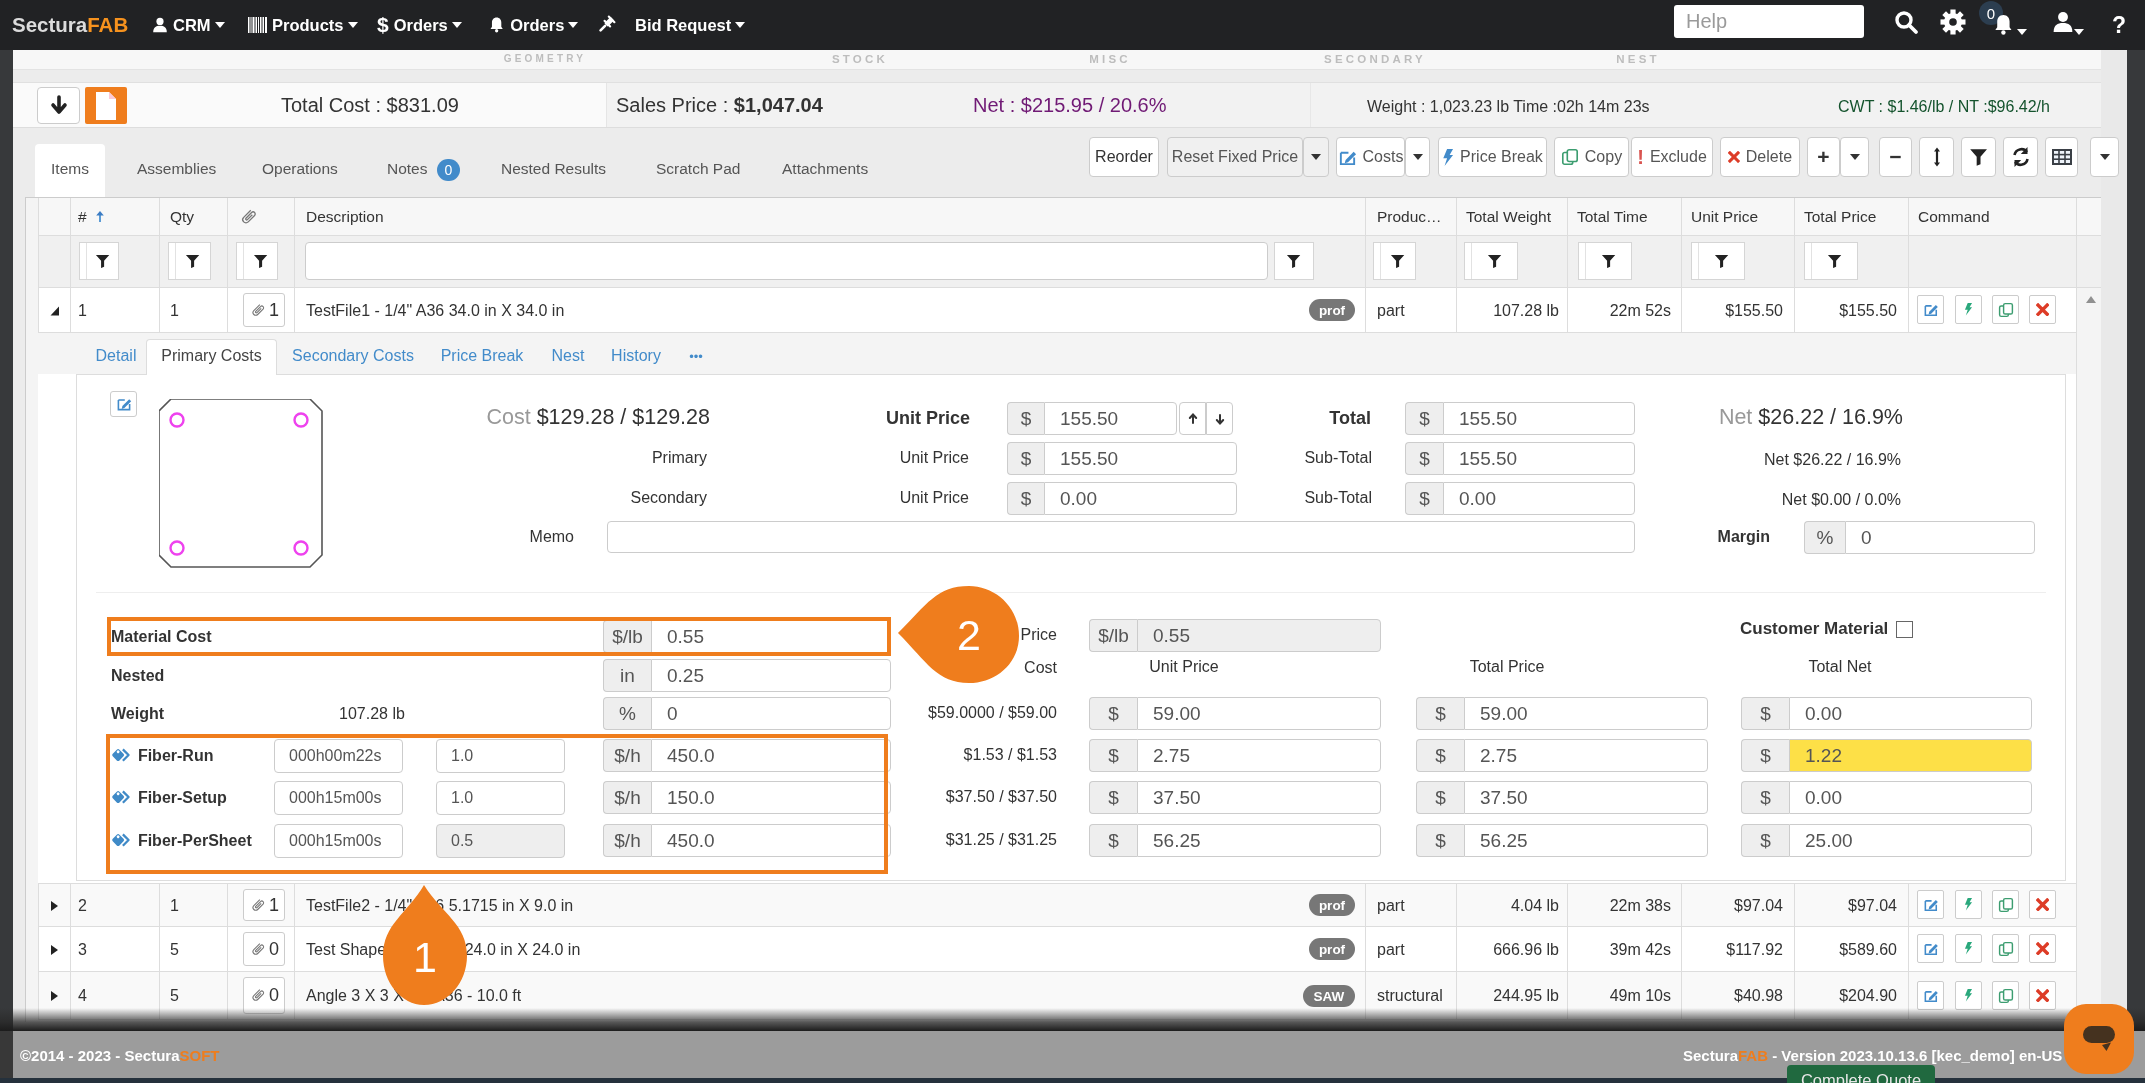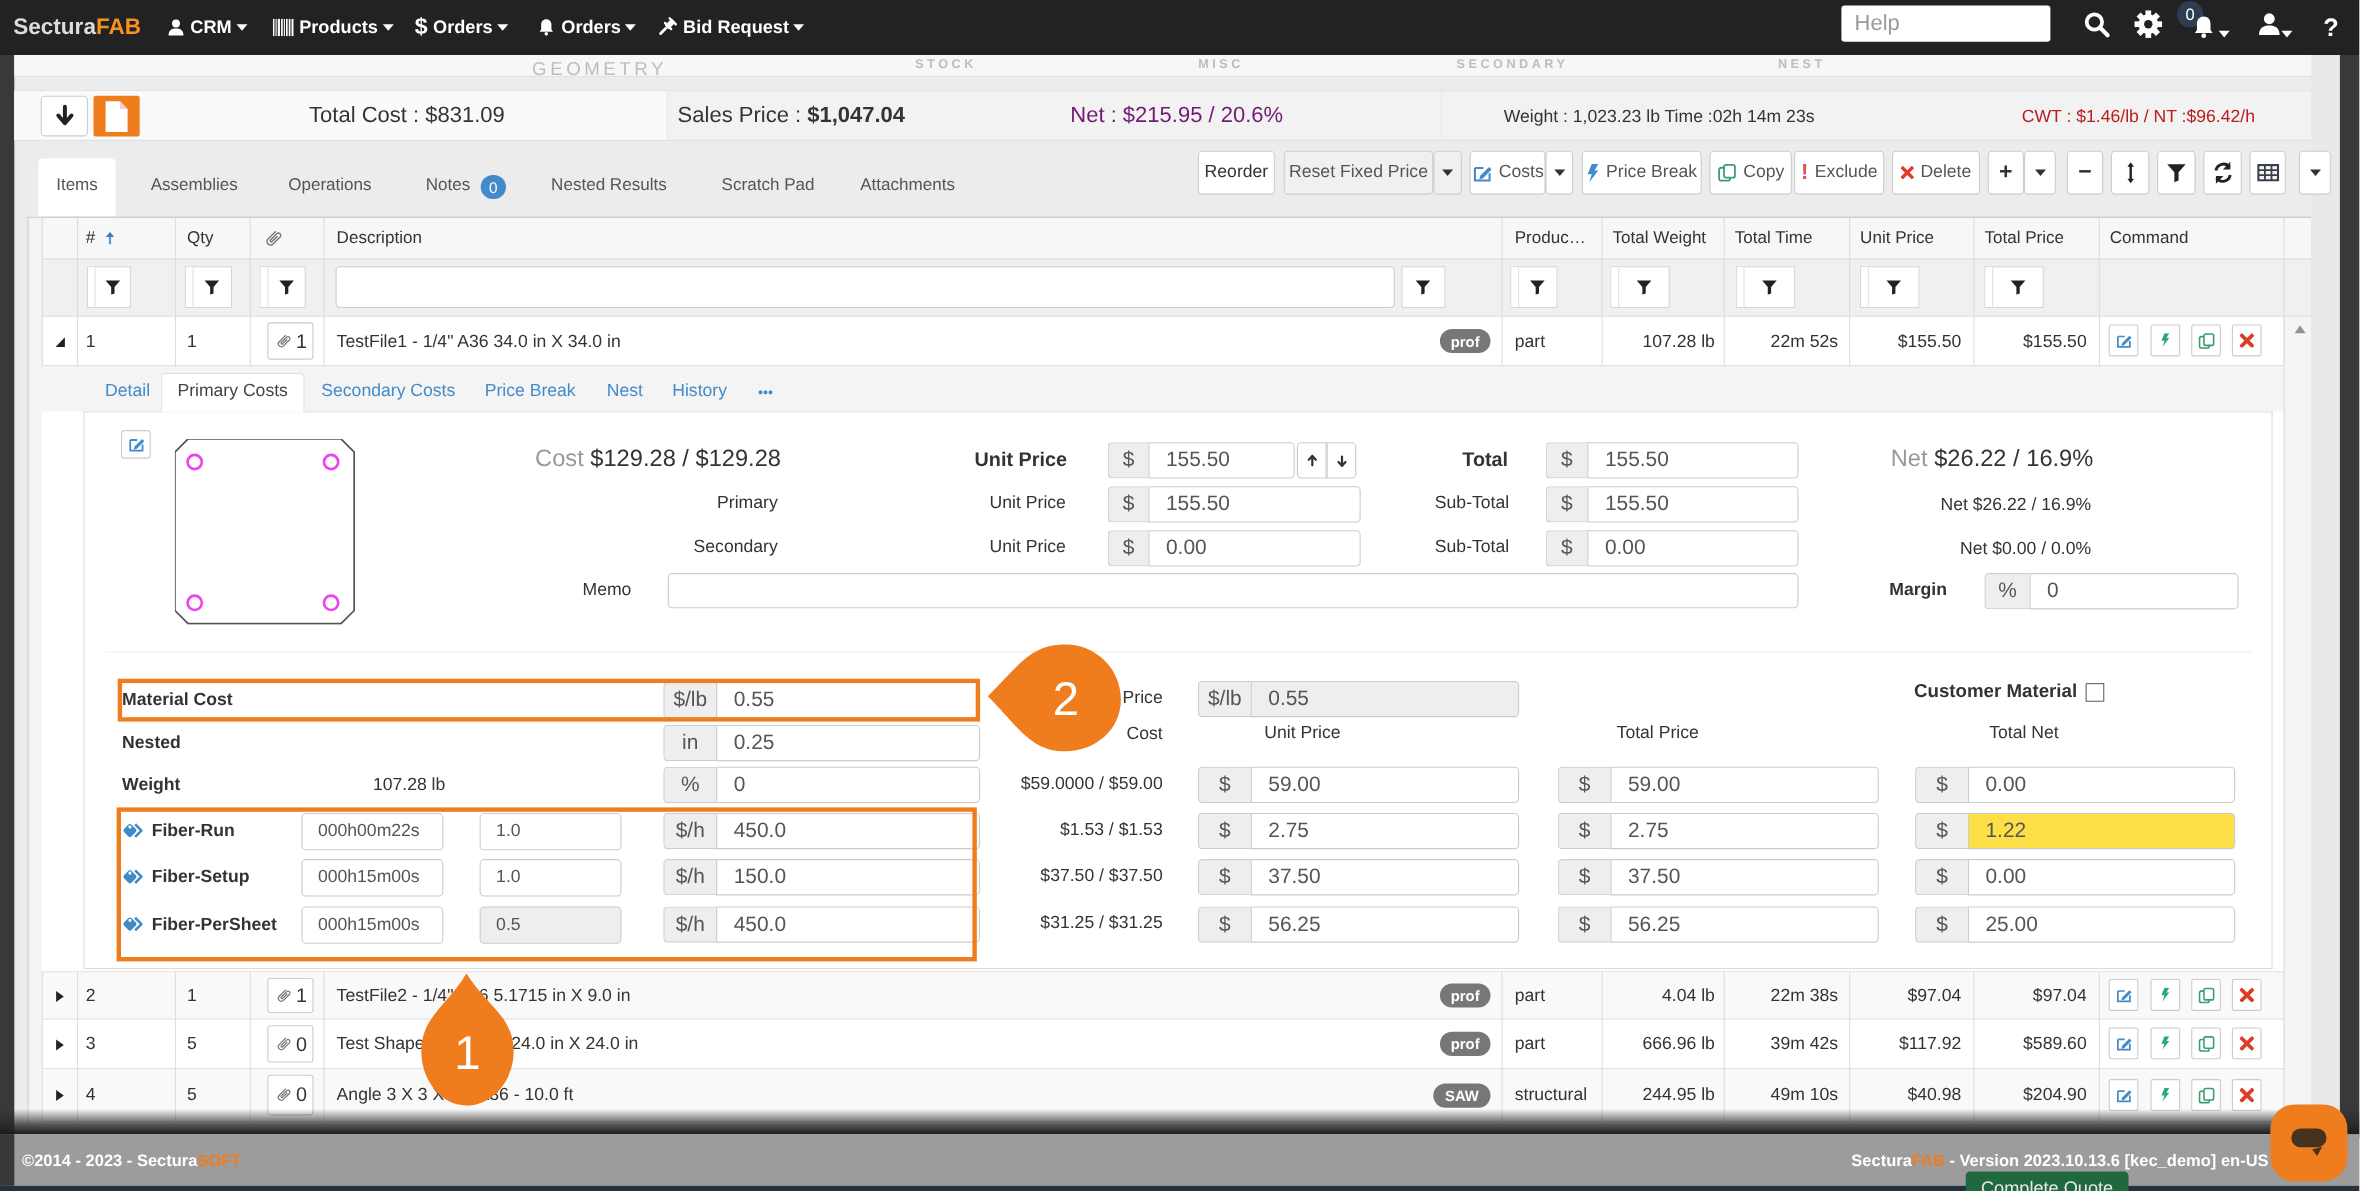--- a/index.html
+++ b/index.html
@@ -73,21 +73,21 @@
   </div>
 <div class="a flex navtxt" style="left:596px;top:0;height:50px">
     <svg width="20" height="20" viewBox="0 0 20 20" style="">
       <g transform="rotate(45 10 10)">
         <rect x="7.5" y="1" width="5" height="9" rx="1" fill="#fff"></rect>
         <rect x="5" y="1" width="10" height="2.2" rx="1" fill="#fff"></rect>
         <rect x="5" y="7" width="10" height="2.2" rx="1" fill="#fff"></rect>
         <rect x="8.7" y="10" width="2.6" height="9" rx="1.3" fill="#fff"></rect>
       </g>
     </svg>
-    <span style="margin-left:5px">Bid Request</span>
+    <span style="margin-left:19px">Bid Request</span>
     <span class="caret" style="margin-left:4px"></span>
   </div>
 <div class="a" style="left:1674px;top:5px;width:190px;height:33px;background:#fff;border-radius:3px;display:flex;align-items:center;padding-left:12px;color:#9a9a9a;font-size:20px">Help</div>
 <div class="a" style="left:1893px;top:9px"><svg width="26" height="26" viewBox="0 0 26 26" style="">
       <circle cx="11" cy="11" r="7" fill="none" stroke="#fff" stroke-width="3.4"></circle>
       <path d="M16 16 L23 23" stroke="#fff" stroke-width="3.8" stroke-linecap="round"></path>
     </svg></div>
 <div class="a" style="left:1940px;top:9px"><svg width="26" height="26" viewBox="0 0 26 26" style="">
       <rect x="10.4" y="0.5" width="5.2" height="6" fill="#fff" transform="rotate(0 13 13)"></rect>
       <rect x="10.4" y="0.5" width="5.2" height="6" fill="#fff" transform="rotate(45 13 13)"></rect>
@@ -109,21 +109,21 @@
 <div class="a" style="left:2052px;top:11px"><svg width="22.0" height="22.0" viewBox="0 0 22.0 22.0" style="">
       <circle cx="11.0" cy="6.050000000000001" r="4.95" fill="#fff"></circle>
       <path d="M1.6500000000000001 20.900000000000002 C1.6500000000000001 14.3 5.5 12.100000000000001 11.0 12.100000000000001 C16.5 12.100000000000001 20.35 14.3 20.35 20.900000000000002 Z" fill="#fff"></path>
     </svg></div>
 <div class="a" style="left:2074px;top:21px"><span class="caret" style="margin-left:0"></span></div>
 <div class="a" style="left:2112px;top:0;height:50px;display:flex;align-items:center;color:#fff;font-size:23px;font-weight:bold">?</div>
 <div class="a" style="left:0;top:50px;width:13px;height:985px;background:#37393b"></div>
 <div class="a" style="left:2127px;top:50px;width:18px;height:985px;background:#37393b"></div>
 <div class="a" style="left:2101px;top:50px;width:26px;height:985px;background:#e9e9e9"></div>
 <div class="a" style="left:13px;top:50px;width:2088px;height:20px;background:#f7f7f7;border-bottom:1px solid #e3e3e3"></div>
-<div class="a" style="left:395px;top:53px;width:300px;text-align:center;font-size:17px;letter-spacing:3.2px;color:#bdbdbd;font-weight:normal">GEOMETRY</div>
+<div class="a" style="left:395px;top:53px;width:300px;text-align:center;font-size:10px;letter-spacing:3.2px;color:#bdbdbd;font-weight:bold">GEOMETRY</div>
 <div class="a" style="left:710px;top:53px;width:300px;text-align:center;font-size:11.5px;letter-spacing:3.2px;color:#bdbdbd;font-weight:bold">STOCK</div>
 <div class="a" style="left:960px;top:53px;width:300px;text-align:center;font-size:11.5px;letter-spacing:3.2px;color:#bdbdbd;font-weight:bold">MISC</div>
 <div class="a" style="left:1225px;top:53px;width:300px;text-align:center;font-size:11.5px;letter-spacing:3.2px;color:#bdbdbd;font-weight:bold">SECONDARY</div>
 <div class="a" style="left:1488px;top:53px;width:300px;text-align:center;font-size:11.5px;letter-spacing:3.2px;color:#bdbdbd;font-weight:bold">NEST</div>
 <div class="a" style="left:13px;top:82px;width:2088px;height:46px;background:#f2f2f2;border-top:1px solid #e0e0e0;border-bottom:1px solid #ddd"></div>
 <div class="a" style="left:13px;top:83px;width:594px;height:44px;background:#fafafa;border-right:1px solid #e5e5e5"></div>
 <div class="btn" style="left:37px;top:87px;width:43px;height:37px">
     <svg width="22" height="24" viewBox="0 0 22 24" style="">
       <path d="M11 3 V16 M5 11 L11 18 L17 11" fill="none" stroke="#222" stroke-width="3.6" stroke-linecap="round" stroke-linejoin="round"></path>
     </svg>
@@ -132,21 +132,21 @@
     <svg width="24" height="30" viewBox="0 0 24 30" style="">
       <path d="M2 1 H15 L22 8 V29 H2 Z" fill="#fff"></path>
       <path d="M15 1 L15 8 L22 8 Z" fill="#fcc9d8"></path>
     </svg>
   </div>
 <div class="a" style="left:1310px;top:83px;width:1px;height:44px;background:#e7e7e7"></div>
 <div class="a" style="left:281px;top:94px;font-size:20px;color:#333">Total Cost : $831.09</div>
 <div class="a" style="left:616px;top:94px;font-size:20px;color:#333">Sales Price : <b>$1,047.04</b></div>
 <div class="a" style="left:973px;top:94px;font-size:20px;color:#701a75">Net : $215.95 / 20.6%</div>
 <div class="a" style="left:1367px;top:98px;font-size:16px;color:#333">Weight : 1,023.23 lb Time :02h 14m 23s</div>
-<div class="a" style="left:1838px;top:98px;font-size:16px;color:#b91c1c">CWT : $1.46/lb / NT :$96.42/h</div>
+<div class="a" style="left:1838px;top:98px;font-size:16px;color:#14532d">CWT : $1.46/lb / NT :$96.42/h</div>
 <div class="a" style="left:35px;top:144px;width:70px;height:54px;background:#fff;border-radius:4px 4px 0 0"></div>
 <div class="a lbl c" style="left:35px;top:144px;width:70px;height:50px;color:#555;font-size:15.5px">Items</div>
 <div class="a lbl" style="left:137px;top:144px;height:50px;color:#555;font-size:15.5px">Assemblies</div>
 <div class="a lbl" style="left:262px;top:144px;height:50px;color:#555;font-size:15.5px">Operations</div>
 <div class="a lbl" style="left:387px;top:144px;height:50px;color:#555;font-size:15.5px">Notes</div>
 <div class="a lbl" style="left:501px;top:144px;height:50px;color:#555;font-size:15.5px">Nested Results</div>
 <div class="a lbl" style="left:656px;top:144px;height:50px;color:#555;font-size:15.5px">Scratch Pad</div>
 <div class="a lbl" style="left:782px;top:144px;height:50px;color:#555;font-size:15.5px">Attachments</div>
 <div class="a" style="left:437px;top:159px;width:23px;height:22px;background:#428bca;border-radius:11px;color:#fff;font-size:14px;display:flex;align-items:center;justify-content:center">0</div>
 <div class="btn" style="left:1089px;top:137px;width:70px;height:40px;background:#fff">Reorder</div>

